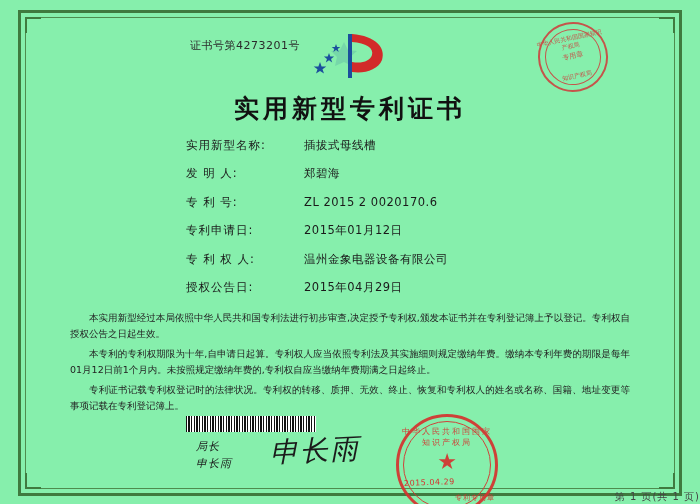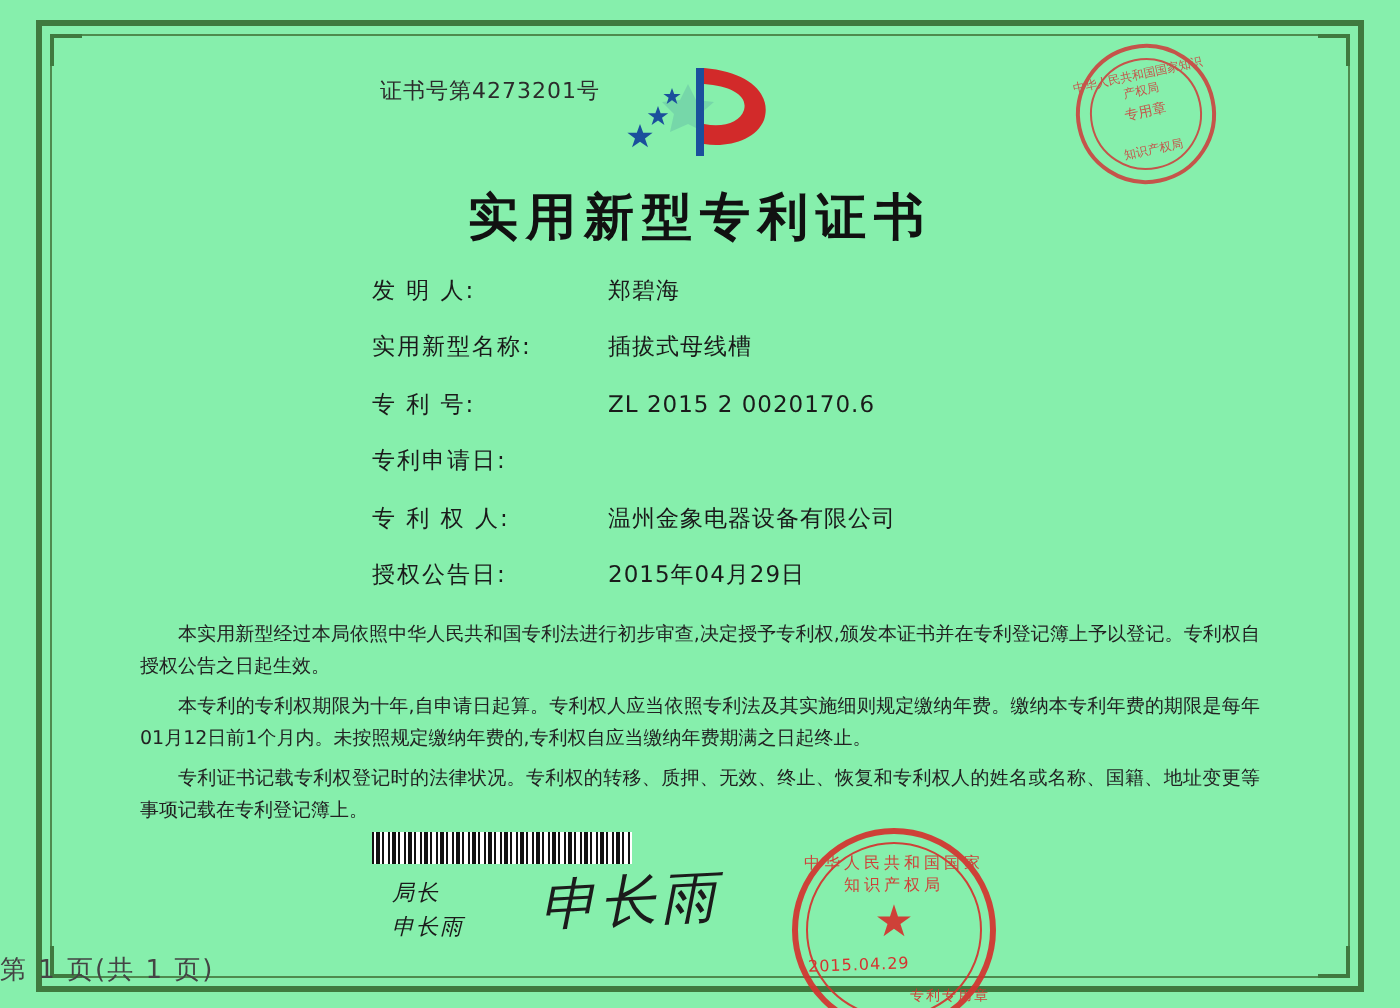--- a/index.html
+++ b/index.html
@@ -240,23 +240,23 @@
     top: 478px;
     font-size: 8px;
     color: #d5332f;
     letter-spacing: 0.5px;
     transform: rotate(-2deg);
   }
 
   .footer {
     position: absolute;
     left: 0; right: 0;
-    bottom: 10px;
-    text-align: left;
-    font-size: 13px;
+    bottom: 0;
+    text-align: right;
+    font-size: 10px;
     color: #444;
     letter-spacing: 1px;
   }
 </style>
 </head>
 <body>
 
 <div class="page">
 
   <div class="border-outer"></div>
@@ -285,33 +285,34 @@
         <polygon points="39,25 40.3,28.6 44.1,28.6 41,30.9 42.2,34.5 39,32.3 35.8,34.5 37,30.9 33.9,28.6 37.7,28.6"></polygon>
         <polygon points="46,16 47.1,19 50.3,19 47.7,20.9 48.7,24 46,22.1 43.3,24 44.3,20.9 41.7,19 44.9,19"></polygon>
       </g>
     </svg>
   </div>
 
   <div class="doc-title">实用新型专利证书</div>
 
   <div class="fields">
     <div class="field-row">
+      <div class="field-label">实用新型名称:</div>
+      <div class="field-value">插拔式母线槽</div>
+    </div>
+    <div class="field-row">
       <div class="field-label">发 明 人:</div>
       <div class="field-value">郑碧海</div>
     </div>
     <div class="field-row">
-      <div class="field-label">实用新型名称:</div>
-      <div class="field-value">插拔式母线槽</div>
-    </div>
-    <div class="field-row">
       <div class="field-label">专 利 号:</div>
       <div class="field-value">ZL 2015 2 0020170.6</div>
     </div>
     <div class="field-row">
       <div class="field-label">专利申请日:</div>
+      <div class="field-value">2015年01月12日</div>
     </div>
     <div class="field-row">
       <div class="field-label">专 利 权 人:</div>
       <div class="field-value">温州金象电器设备有限公司</div>
     </div>
     <div class="field-row">
       <div class="field-label">授权公告日:</div>
       <div class="field-value">2015年04月29日</div>
     </div>
   </div>

